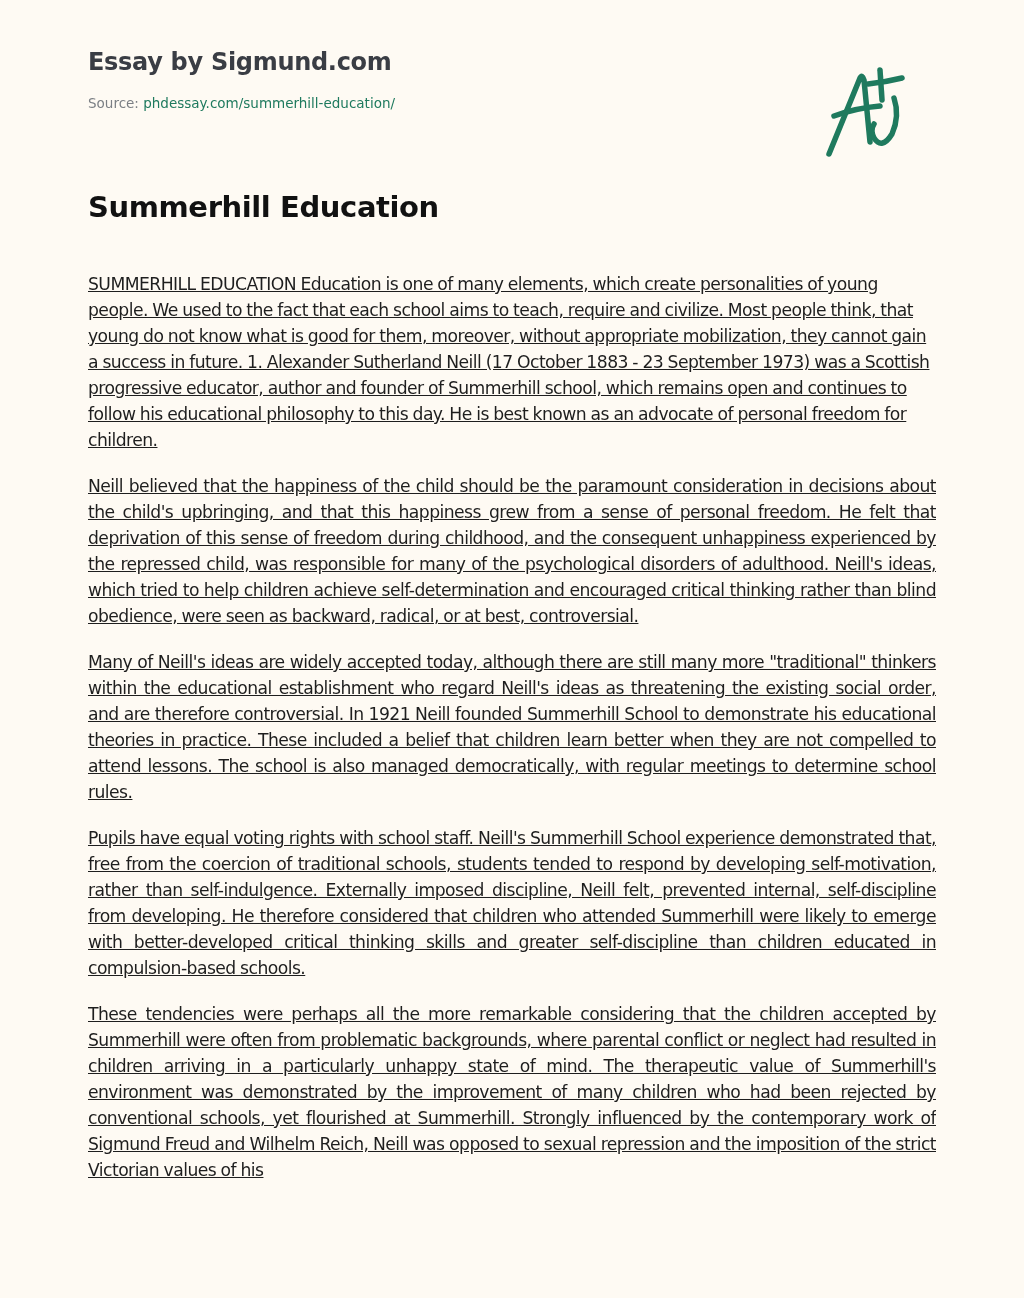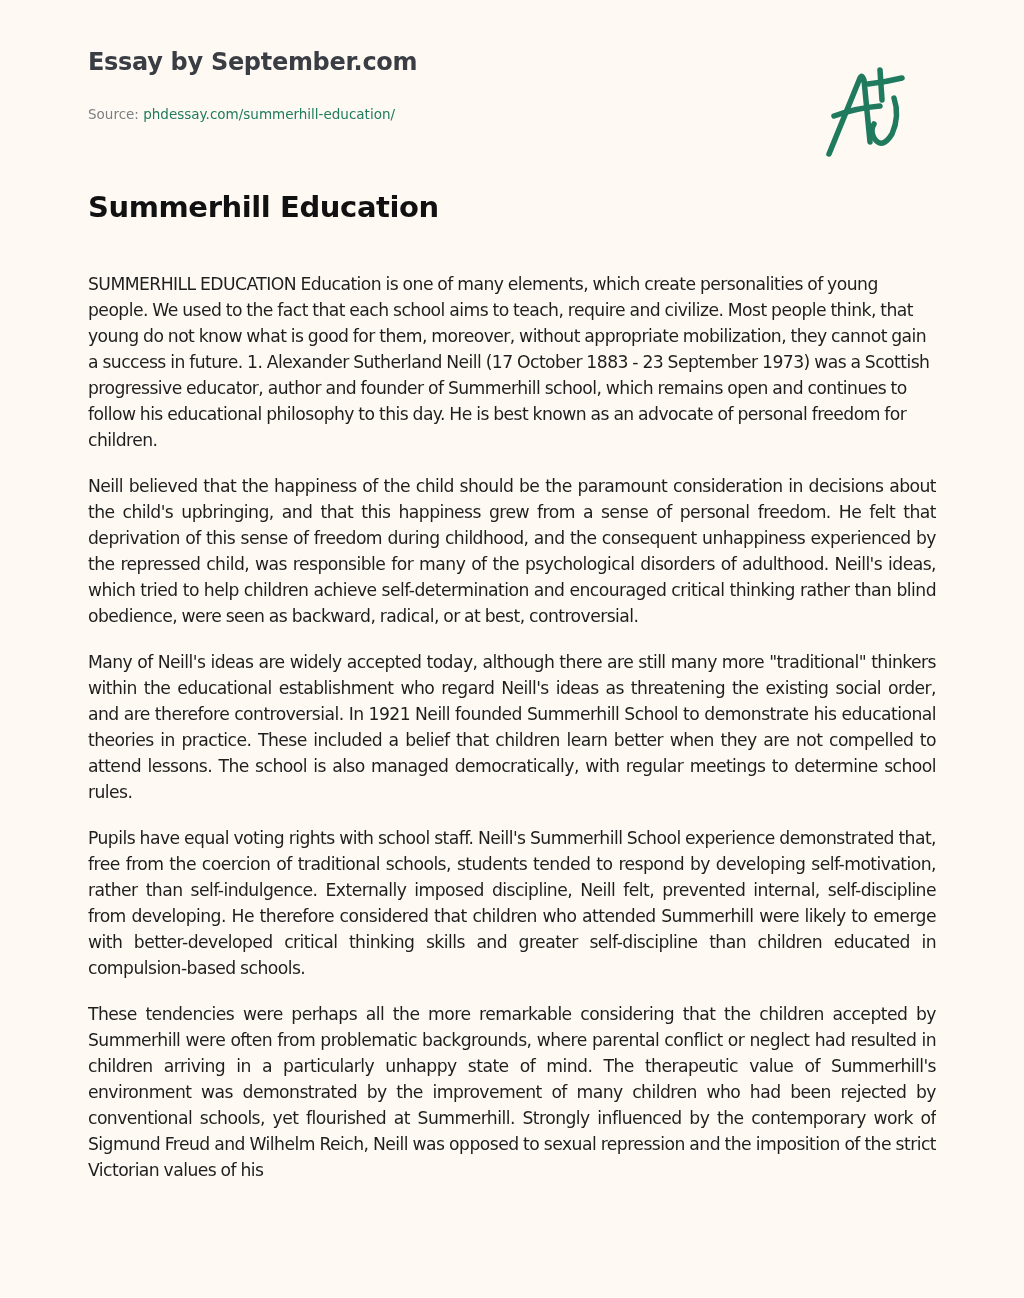--- a/index.html
+++ b/index.html
@@ -15,21 +15,21 @@
   .header { position: absolute; left: 88px; top: 48px; }
   .brand {
     font-family: "DejaVu Sans", sans-serif;
     font-weight: bold;
     font-size: 24px;
     color: #3a3d44;
     letter-spacing: -0.3px;
     margin: 0;
   }
   .source {
-    margin-top: 30px;
+    margin-top: 19px;
     font-family: "DejaVu Sans", sans-serif;
     font-size: 13.5px;
     color: #7b7f84;
   }
   .source a { color: #1f7a5e; text-decoration: none; }
   .logo { position: absolute; left: 822px; top: 64px; width: 108px; height: 96px; }
   .title {
     position: absolute;
     left: 88px; top: 190px;
     margin: 0;
@@ -49,28 +49,29 @@
   }
   .content p {
     margin: 0 0 20px 0;
     font-family: "DejaVu Sans", sans-serif;
     font-size: 17.2px;
     line-height: 26px;
     letter-spacing: -0.55px;
     word-spacing: -0.5px;
     text-align: justify;
     color: #1e1e1e;
+    text-decoration: underline;
   }
   .content p.left { text-align: left; }
 </style>
 </head>
 <body>
 
 <div class="header">
-  <h2 class="brand">Essay by September.com</h2>
+  <h2 class="brand">Essay by Sigmund.com</h2>
   <div class="source">
     <span>Source: </span><a>phdessay.com/summerhill-education/</a>
   </div>
 </div>
 
 <div class="logo">
   <svg width="108" height="96" viewBox="0 0 108 96">
     <g fill="none" stroke="#1f7a5e" stroke-width="5.5" stroke-linecap="round" stroke-linejoin="round">
       <path d="M7 90 L38 14 Q40 10 42 16 L48 78"></path>
       <path d="M12 52 Q34 44 58 42"></path>

